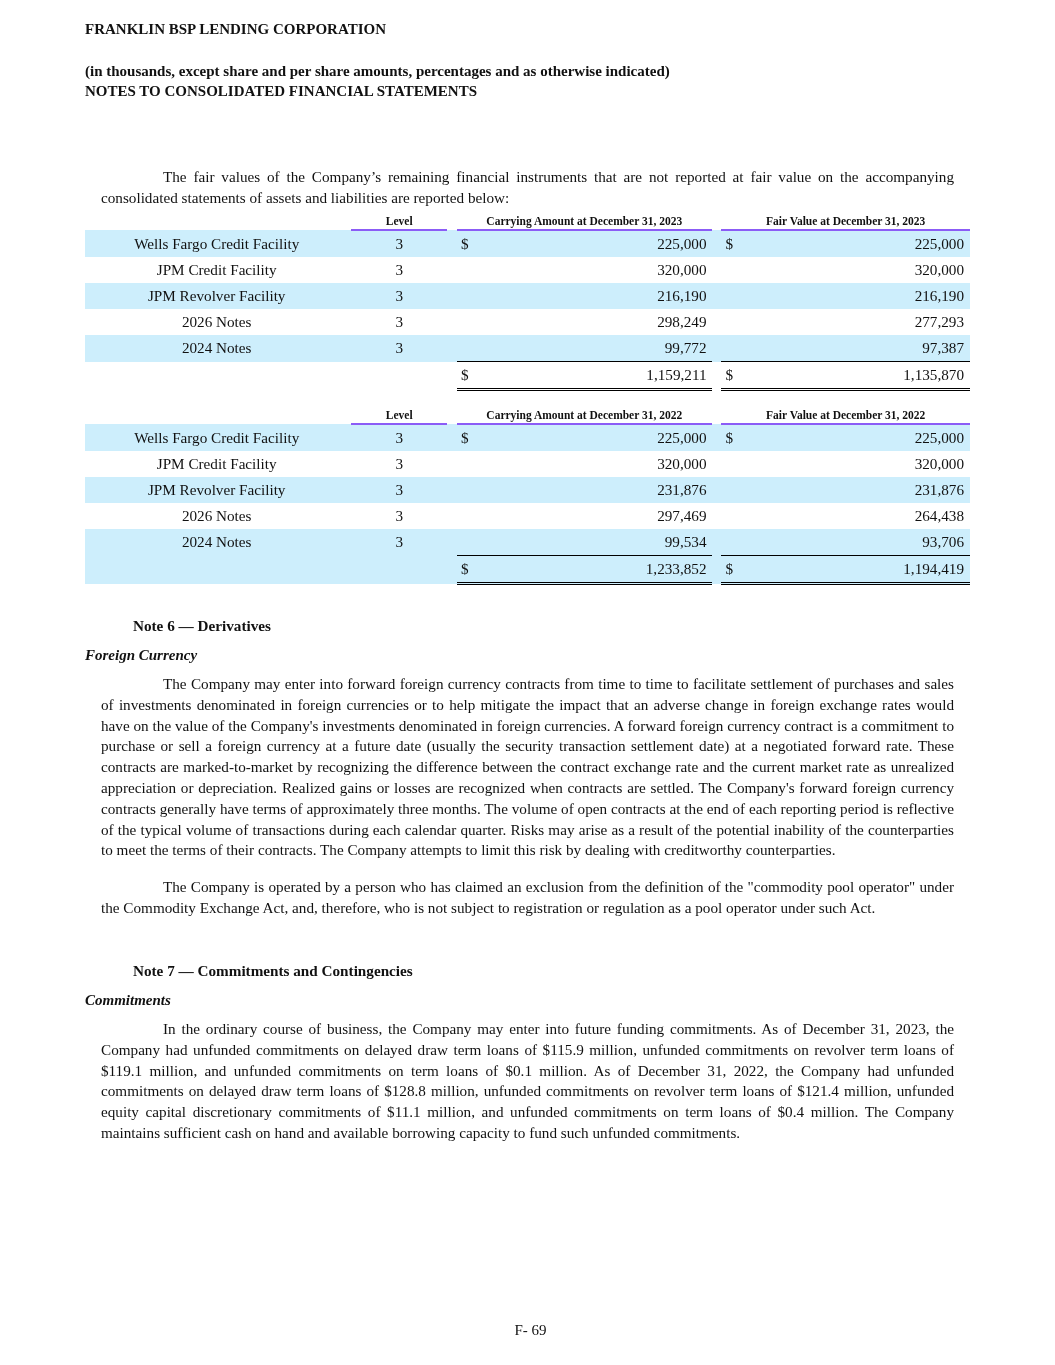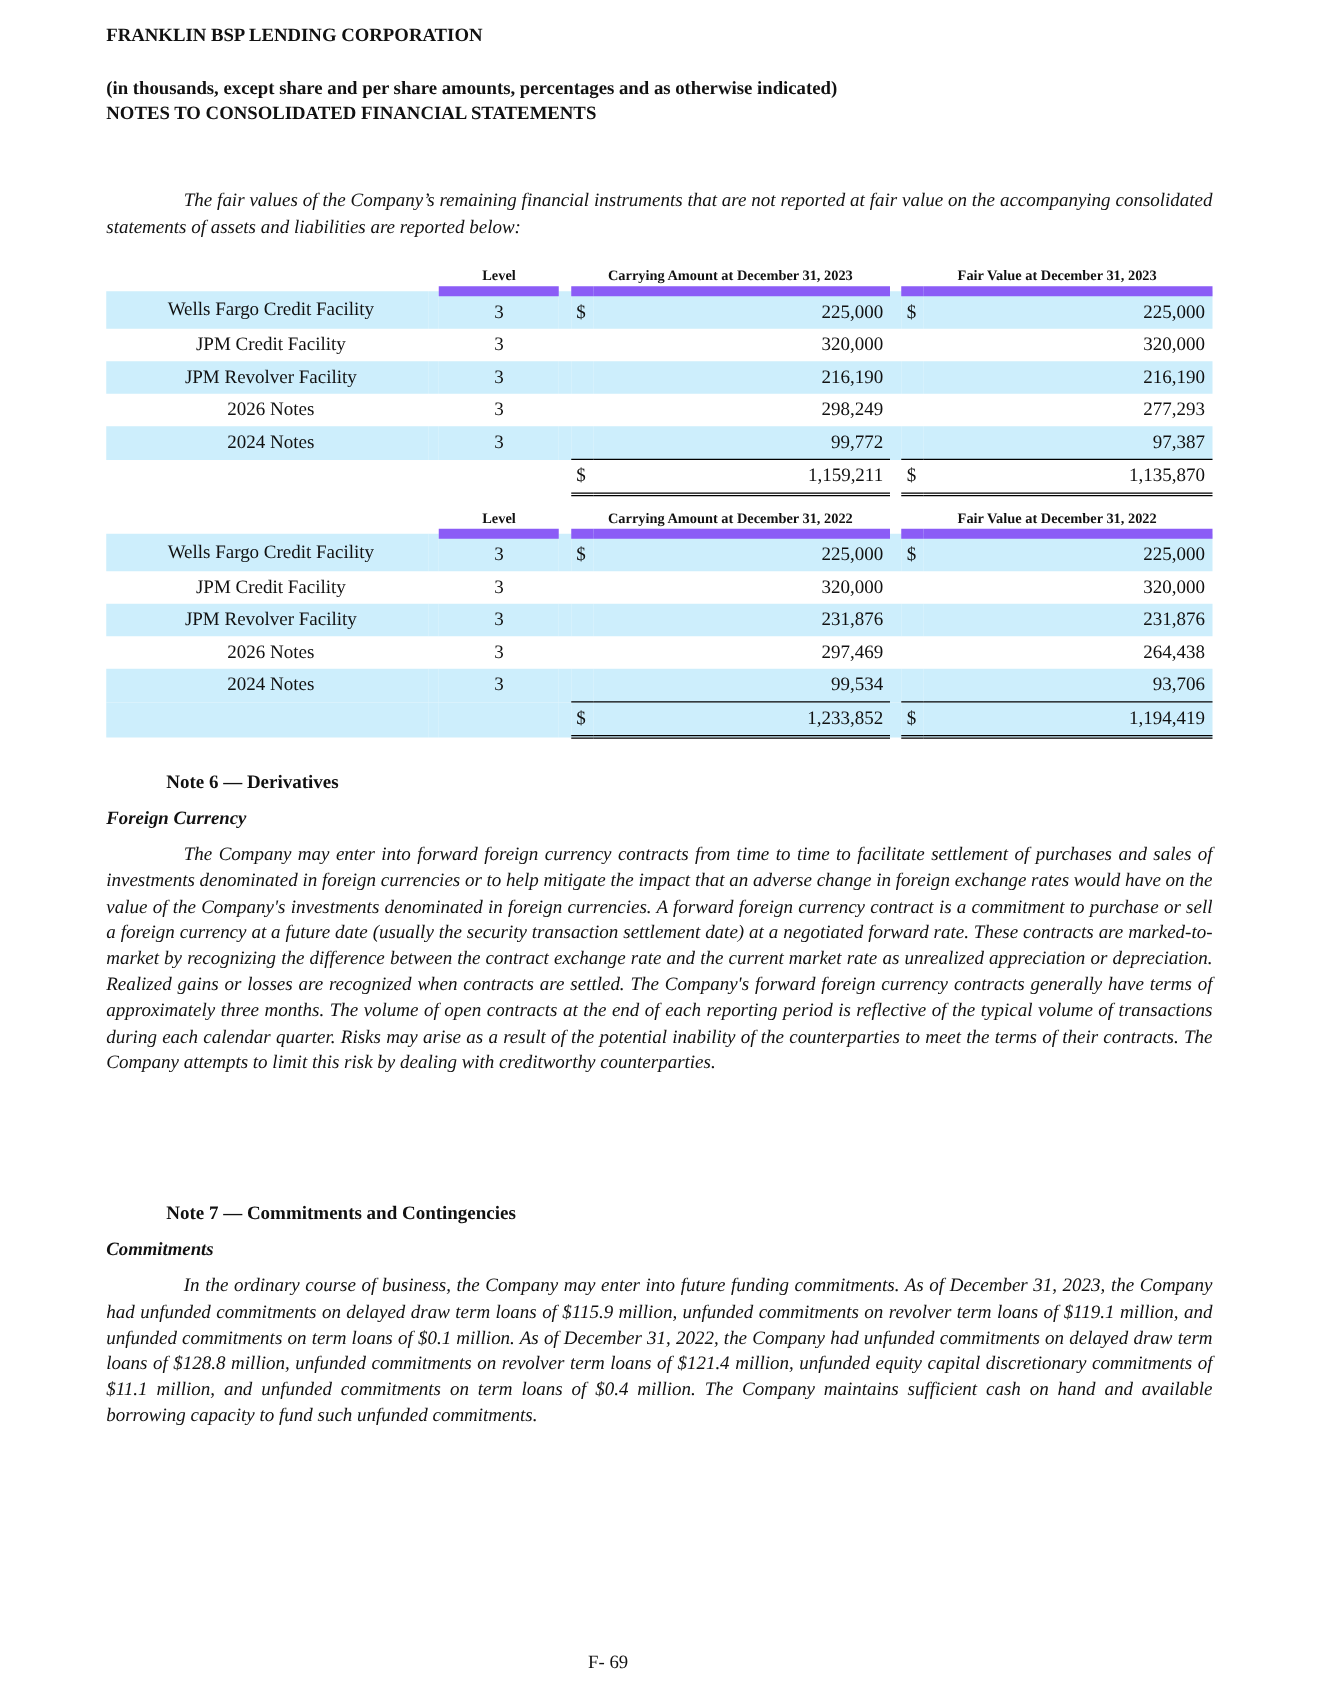--- a/index.html
+++ b/index.html
@@ -1,45 +1,45 @@
 <!DOCTYPE html>
 <html><head>
 <meta charset="utf-8">
 <style>
   html, body { margin: 0; padding: 0; background: #ffffff; }
   body { width: 1055px; height: 1365px; position: relative; font-family: "Liberation Serif", serif; color: #111; }
   .page { position: absolute; left: 85px; top: 0; width: 885px; }
   .hdr { text-align: left; font-weight: bold; font-size: 15px; line-height: 20px; }
   .hdr.company { position: absolute; top: 19px; left: 0; width: 885px; }
   .hdr.block { position: absolute; top: 61px; left: 0; width: 885px; }
-  p.para { margin: 0; font-size: 15.2px; line-height: 20.8px; text-align: justify; text-indent: 62px; font-style: italic; }
+  p.para { margin: 16px; font-size: 15.2px; line-height: 20.8px; text-align: justify; text-indent: 62px; }
   .intro { position: absolute; top: 151px; left: 0; width: 885px; }
 
   table.fv { border-collapse: collapse; width: 885px; font-size: 15.2px; position: absolute; left: 0; }
   table.fv td, table.fv th { padding: 0; height: 26px; vertical-align: middle; }
   table.fv th { font-size: 11.5px; font-weight: bold; height: 22px; vertical-align: bottom; padding-bottom: 2px; text-align: center; }
   .c-label { width: 254px; padding-left: 5px !important; text-align: center; }
   .c-gap { width: 8px; }
   .c-level { width: 96px; text-align: center; }
   .c-gap2 { width: 10px; }
   .c-dol { width: 14px; padding-left: 4px !important; }
   .c-amt { width: 232px; text-align: right; padding-right: 5px !important; }
   .c-gap3 { width: 10px; }
   .c-amt2 { width: 225px; text-align: right; padding-right: 6px !important; }
   tr.shade td { background: #cdeefc; }
-  th.uline { border-bottom: 8px solid #8b5cf6; }
+  th.uline { border-bottom: 2px solid #8b5cf6; }
   td.topline { border-top: 1.5px solid #000; }
   td.dbl { border-bottom: 3.5px double #000; }
   .t1 { top: 205px; }
   .t2 { top: 399px; }
 
   .sec { position: absolute; left: 0; width: 885px; }
   .note-title { font-weight: bold; font-size: 15.2px; line-height: 20px; margin-left: 48px; }
   .sub-title { font-weight: bold; font-style: italic; font-size: 15px; line-height: 20px; }
-  .footer { position: absolute; top: 1322px; left: 0; width: 973px; text-align: center; font-size: 15px; }
+  .footer { position: absolute; top: 1322px; left: 0; width: 973px; text-align: center; font-size: 15px; padding-left: 44px; }
 </style>
 </head>
 <body>
 
 <div class="page">
   <div class="hdr company">FRANKLIN BSP LENDING CORPORATION</div>
   <div class="hdr block">
     <div>(in thousands, except share and per share amounts, percentages and as otherwise indicated)</div>
     <div>NOTES TO CONSOLIDATED FINANCIAL STATEMENTS</div>
   </div>
@@ -205,20 +205,21 @@
       <td class="c-dol topline dbl">$</td>
       <td class="c-amt2 topline dbl">1,194,419</td>
     </tr>
   </tbody>
     </table>
 
   <div class="sec" style="top:616px;">
     <div class="note-title">Note 6 — Derivatives</div>
     <div class="sub-title" style="margin-top:9px;">Foreign Currency</div>
     <p class="para" style="margin-top:9px;">The Company may enter into forward foreign currency contracts from time to time to facilitate settlement of purchases and sales of investments denominated in foreign currencies or to help mitigate the impact that an adverse change in foreign exchange rates would have on the value of the Company's investments denominated in foreign currencies. A forward foreign currency contract is a commitment to purchase or sell a foreign currency at a future date (usually the security transaction settlement date) at a negotiated forward rate. These contracts are marked-to-market by recognizing the difference between the contract exchange rate and the current market rate as unrealized appreciation or depreciation. Realized gains or losses are recognized when contracts are settled. The Company's forward foreign currency contracts generally have terms of approximately three months. The volume of open contracts at the end of each reporting period is reflective of the typical volume of transactions during each calendar quarter. Risks may arise as a result of the potential inability of the counterparties to meet the terms of their contracts. The Company attempts to limit this risk by dealing with creditworthy counterparties.</p>
+    <p class="para" style="margin-top:8px;">The Company is operated by a person who has claimed an exclusion from the definition of the "commodity pool operator" under the Commodity Exchange Act, and, therefore, who is not subject to registration or regulation as a pool operator under such Act.</p>
   </div>
 
   <div class="sec" style="top:961px;">
     <div class="note-title">Note 7 — Commitments and Contingencies</div>
     <div class="sub-title" style="margin-top:9px;">Commitments</div>
     <p class="para" style="margin-top:9px;">In the ordinary course of business, the Company may enter into future funding commitments. As of December 31, 2023, the Company had unfunded commitments on delayed draw term loans of $115.9 million, unfunded commitments on revolver term loans of $119.1 million, and unfunded commitments on term loans of $0.1 million. As of December 31, 2022, the Company had unfunded commitments on delayed draw term loans of $128.8 million, unfunded commitments on revolver term loans of $121.4 million, unfunded equity capital discretionary commitments of $11.1 million, and unfunded commitments on term loans of $0.4 million. The Company maintains sufficient cash on hand and available borrowing capacity to fund such unfunded commitments.</p>
   </div>
 </div>
 
 <div class="footer">F- 69</div>

